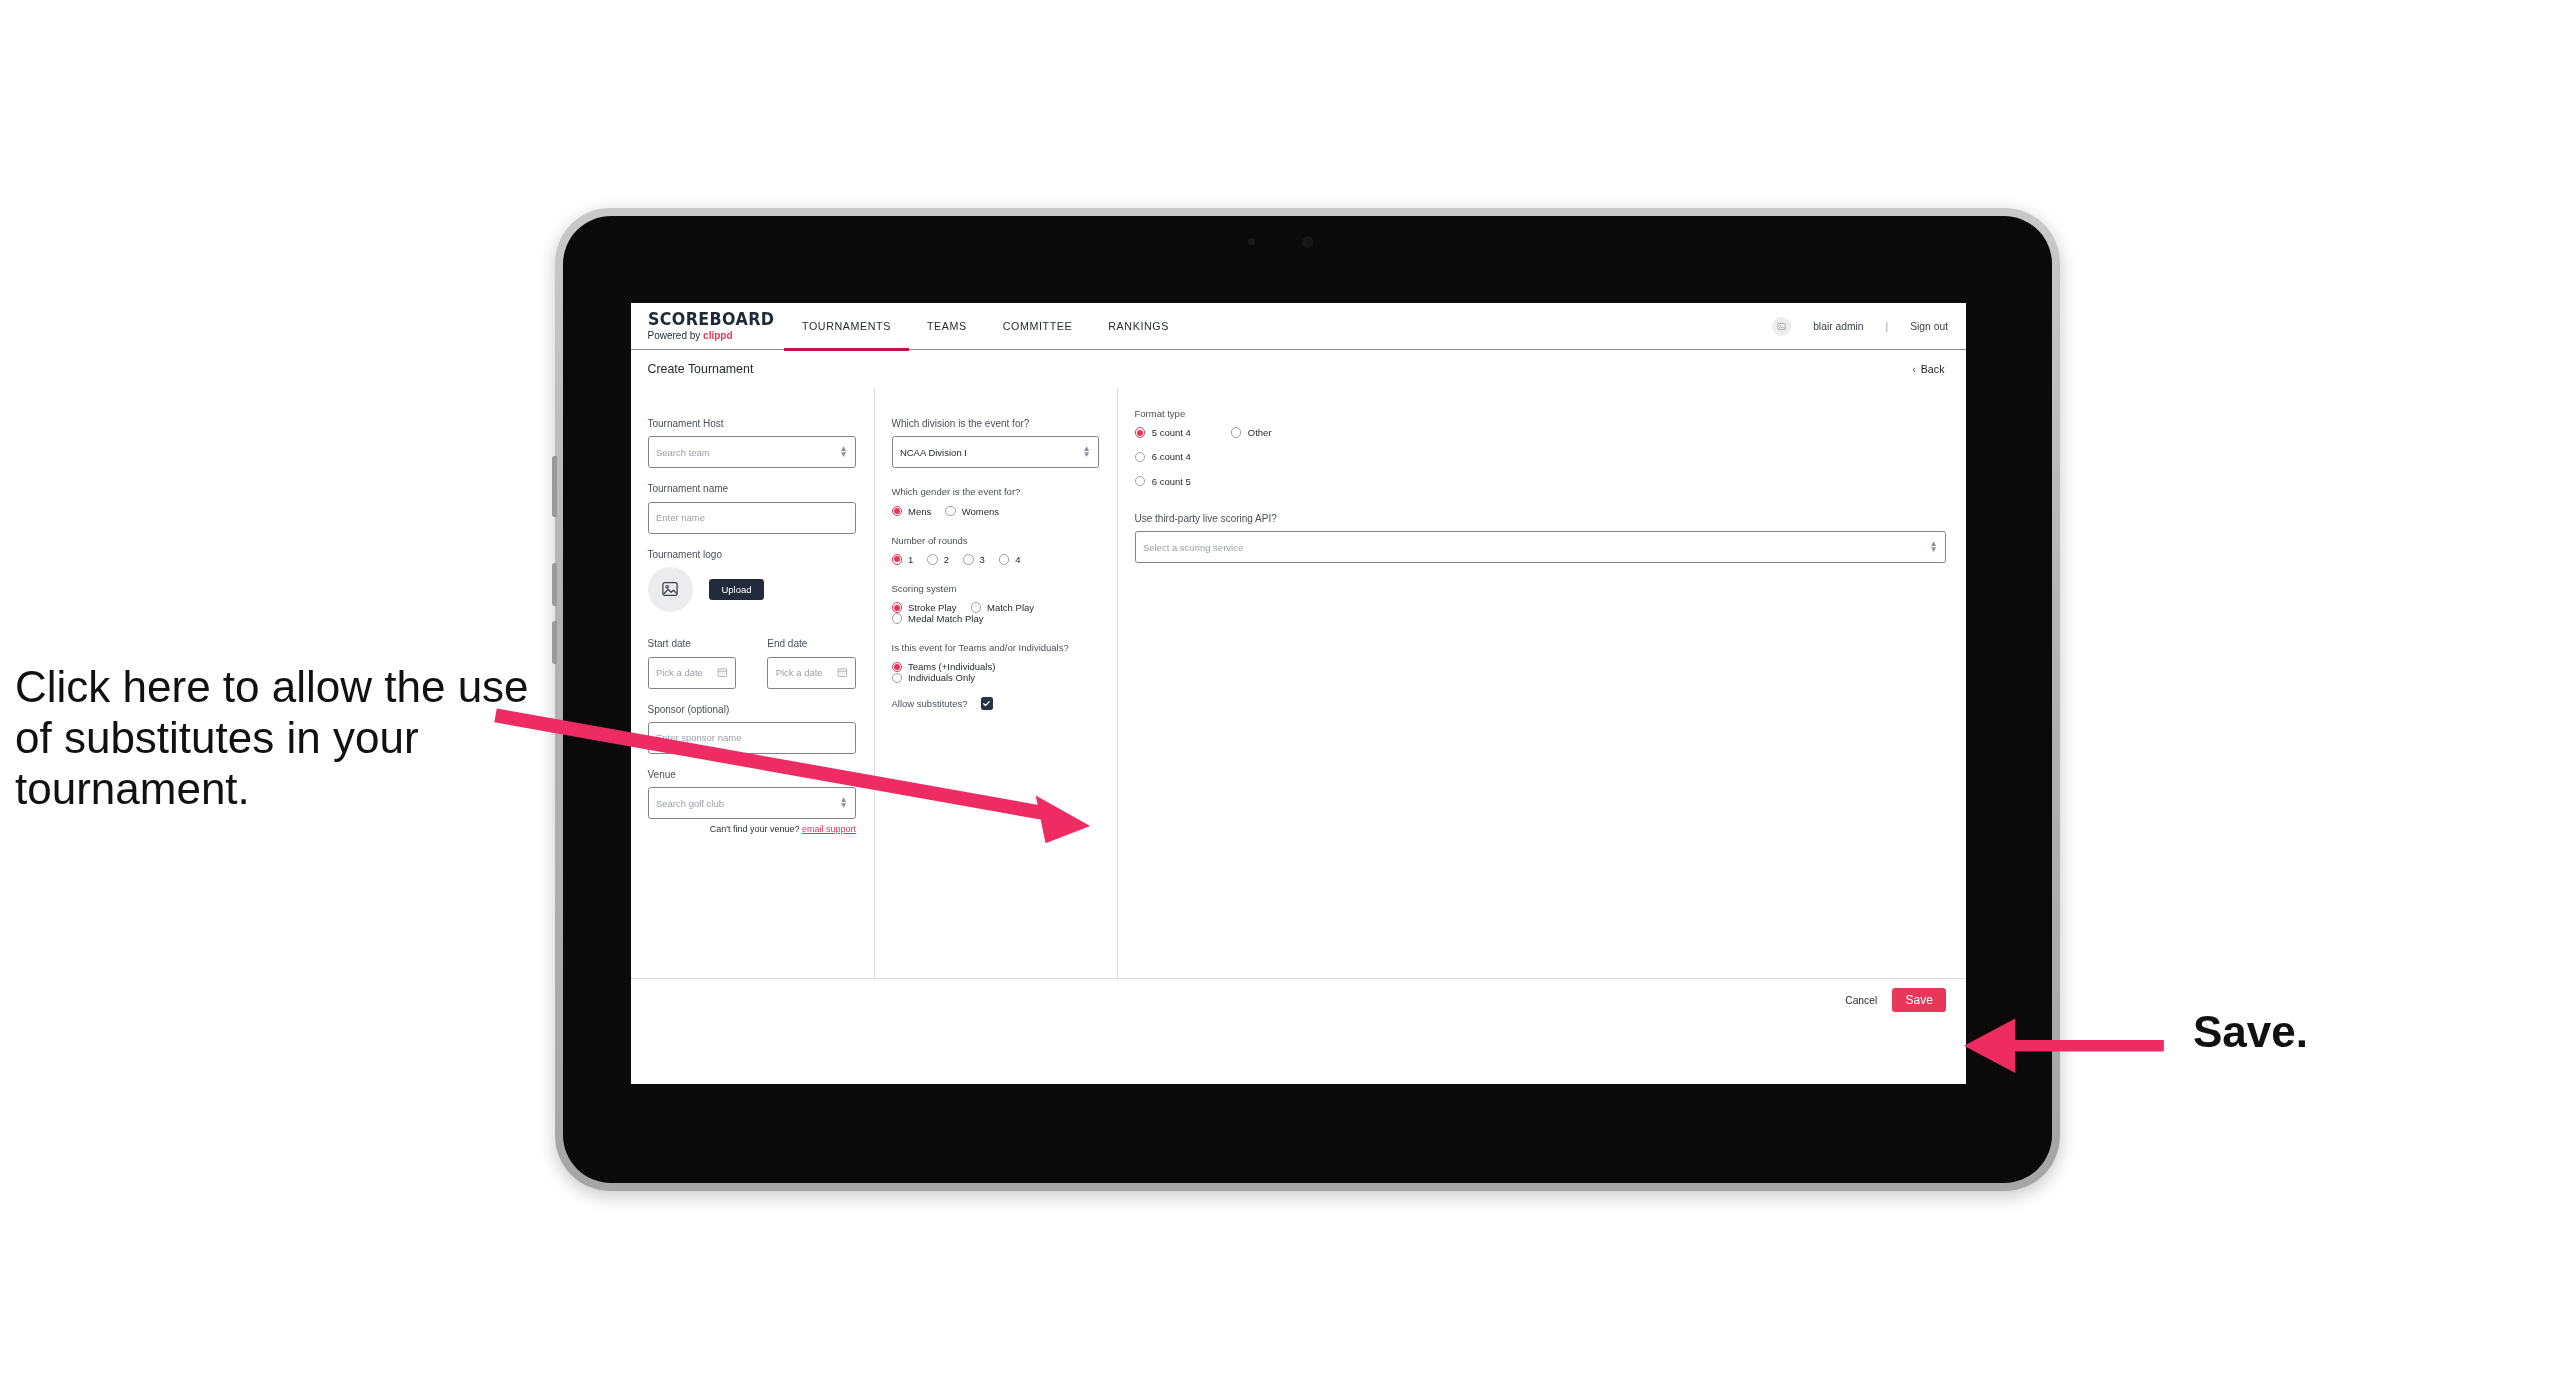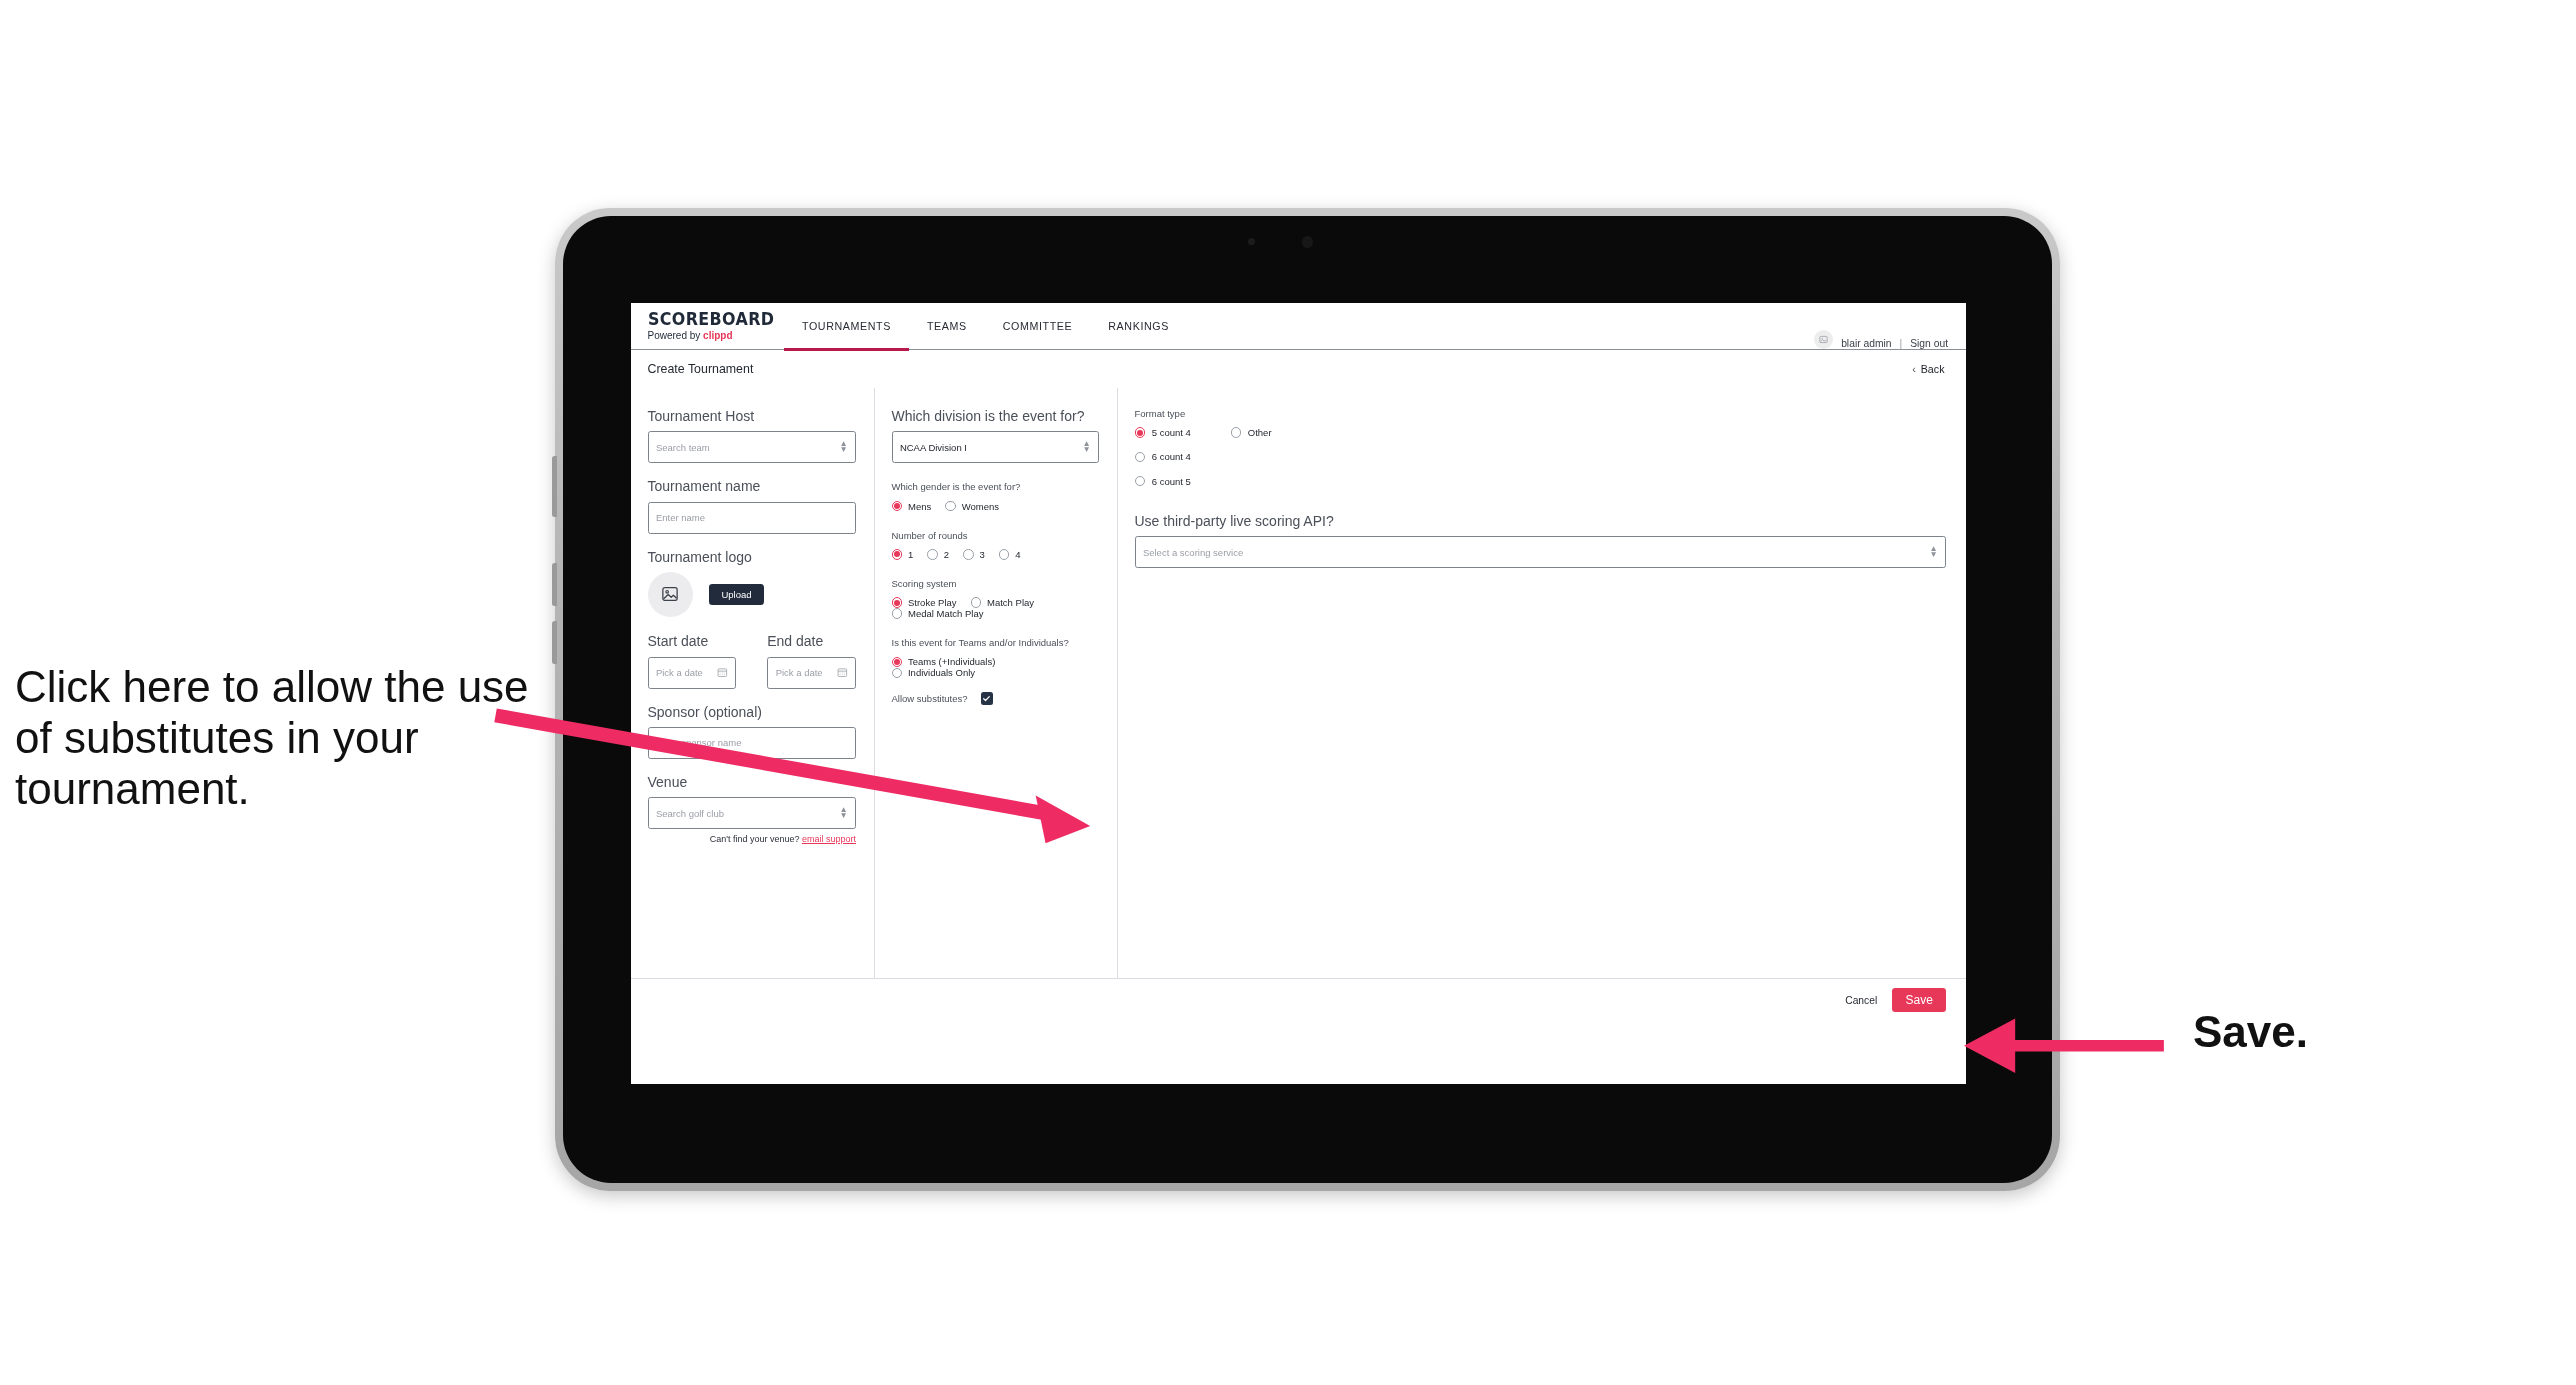--- a/index.html
+++ b/index.html
@@ -58,21 +58,21 @@
   #nav-tabs{display:flex;align-items:stretch;}
   .nav-tab{
     display:flex;align-items:center;padding:0 18px;
     font-size:10.7px;letter-spacing:0.6px;color:#272b33;
     cursor:pointer;position:relative;white-space:nowrap;
   }
   .nav-tab.active:after{
     content:"";position:absolute;left:0;right:0;bottom:-1.7px;height:2.5px;background:#b8184a;
   }
   #header-right{
-    margin-left:auto;display:flex;align-items:flex-end;gap:8px;padding-right:18px;
+    margin-left:auto;display:flex;align-items:center;gap:22px;padding-right:18px;
     font-size:10.3px;color:#3b4048;
   }
   #user-avatar{
     width:19px;height:19px;border-radius:50%;background:#ededee;
     display:flex;align-items:center;justify-content:center;
     font-size:9px;color:#9a9ca1;
   }
   #user-name{cursor:pointer;}
   #header-sep{color:#9aa0a6;}
   #sign-out-link{cursor:pointer;}
@@ -92,21 +92,21 @@
   
   #form-body{
     position:relative;display:flex;height:633px;background:#fff;
     box-sizing:border-box;
   }
   .form-col{box-sizing:border-box;padding:20px 0 0 0;position:relative;}
   #col-left{width:243px;padding-left:16.5px;padding-right:18px;}
   #col-mid{width:243px;padding-left:16.5px;padding-right:18px;border-left:0.8px solid #d9dce1;}
   #col-right{flex:1;padding-left:16.5px;padding-right:20px;border-left:0.8px solid #d9dce1;}
 
-  .field-label{font-size:14px;color:#4a4f58;margin-bottom:5.8px;line-height:1.25;}
+  .field-label{font-size:10px;color:#4a4f58;margin-bottom:5.8px;line-height:1.25;margin-top:10px;}
   .group-label{font-size:9.5px;color:#4a4f58;margin-bottom:7.4px;line-height:1.25;}
 
   .text-input{
     height:32px;border:0.8px solid #7d828b;border-radius:2.5px;background:#fff;
     display:flex;align-items:center;padding:0 7.4px;box-sizing:border-box;
     font-size:9.5px;color:#9a9ea6;position:relative;cursor:text;
   }
   .text-input.has-value{color:#22262d;}
   .select-caret{
     margin-left:auto;font-size:8.3px;color:#8d929a;line-height:1;

